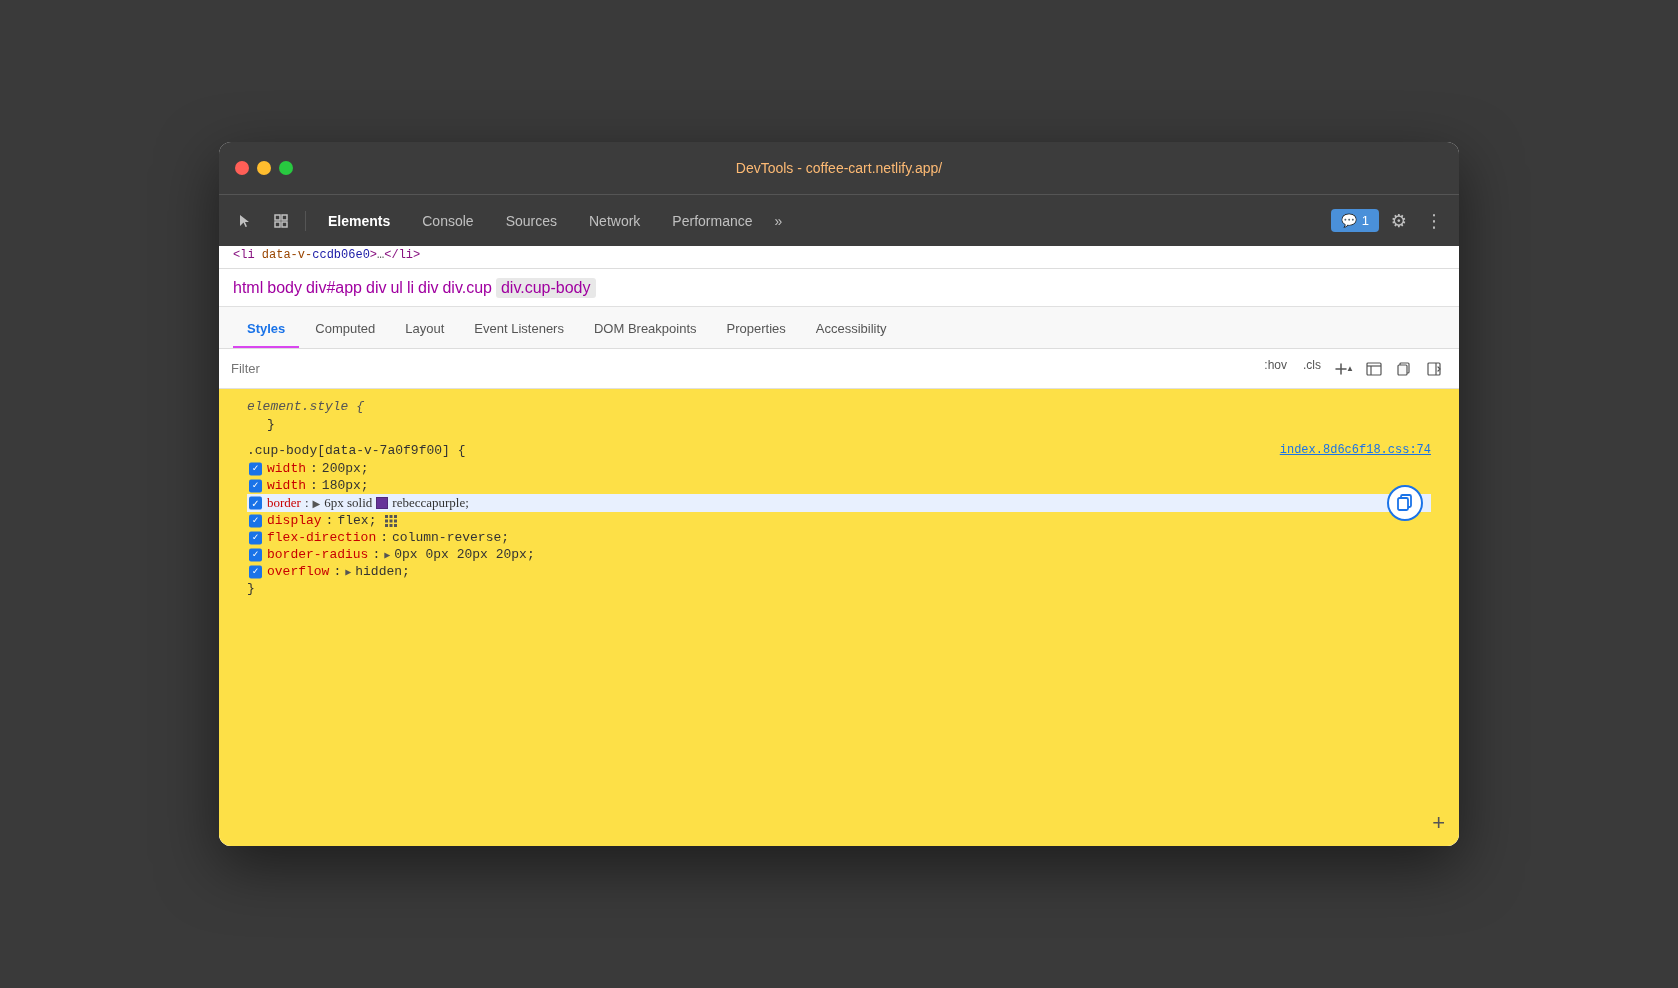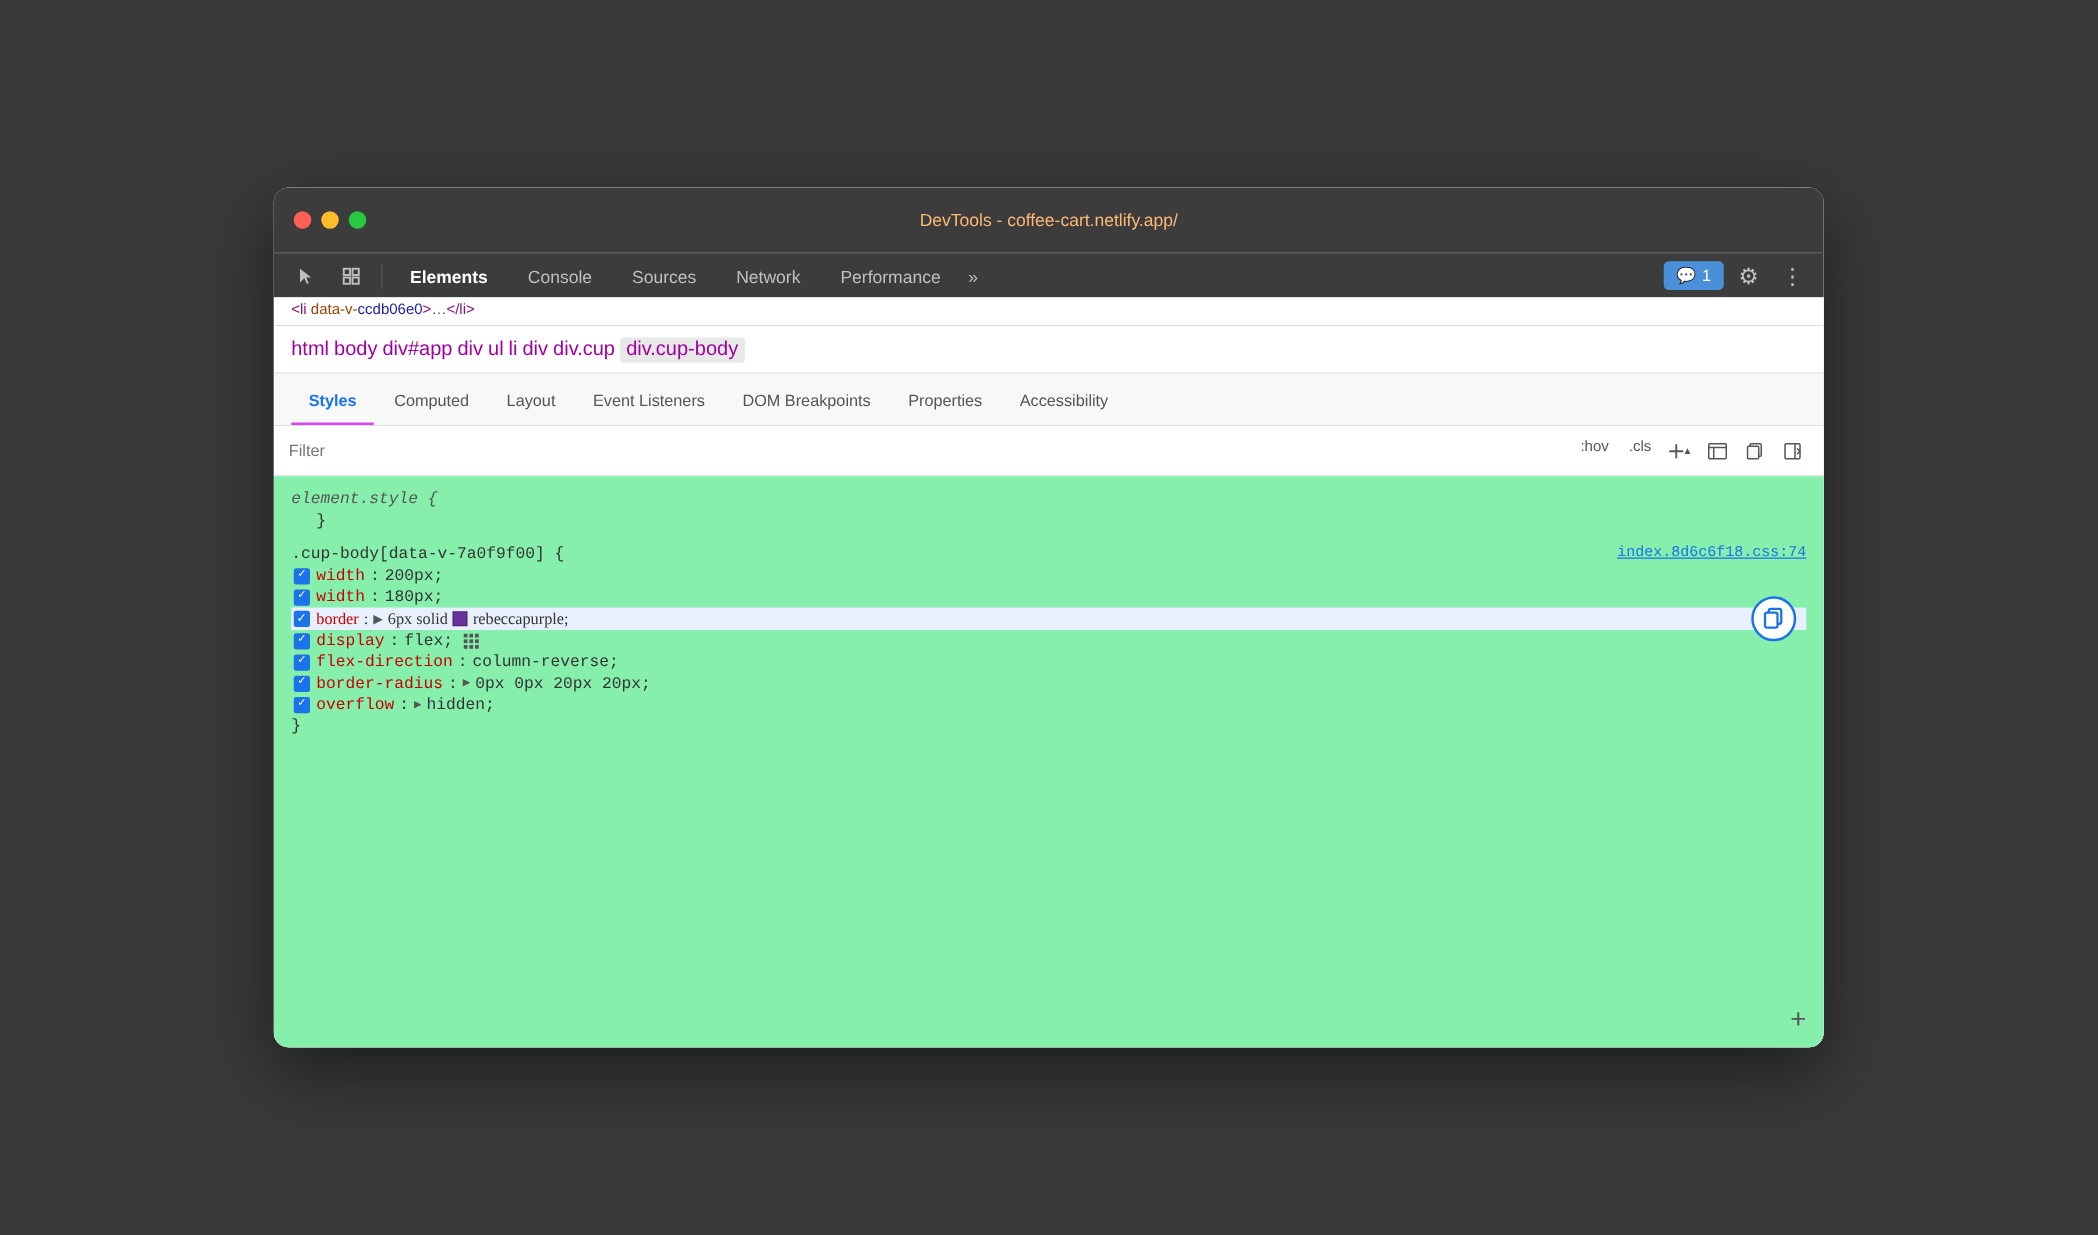--- a/index.html
+++ b/index.html
@@ -54,21 +54,21 @@
       transform: translateX(-50%);
       color: #fdba74;
       font-size: 14px;
       font-weight: 500;
     }
 
     
     .toolbar {
       background: #3c3c3c;
       border-top: 1px solid #555;
-      height: 36px;
+      height: 52px;
       display: flex;
       align-items: center;
       padding: 0 10px;
       gap: 4px;
     }
 
     .toolbar-icon-btn {
       width: 32px;
       height: 32px;
       display: flex;
@@ -166,21 +166,21 @@
     .bc-selected {
       background: #e8e8e8;
       border-radius: 3px;
       padding: 1px 5px;
     }
 
     
     .selected-element-bar {
       background: #fff;
       padding: 2px 14px 6px;
-      font-family: Liberation Sans, sans-serif;
+      font-family: Liberation Mono, monospace;
       font-size: 12px;
       color: #333;
       border-bottom: 1px solid #ddd;
     }
 
     .sel-tag { color: #881280; }
     .sel-attr { color: #994500; }
     .sel-val { color: #1a1aa6; }
     .sel-ellipsis { color: #555; }
 
@@ -257,22 +257,22 @@
       cursor: pointer;
       border-radius: 3px;
       color: #555;
       font-size: 14px;
       border: none;
       background: transparent;
     }
 
     
     .css-panel {
-      background: #86efac;
-      padding: 10px 14px;
+      background: #fde047;
+      padding: 10px 28px;
       font-family: 'Menlo', 'Monaco', 'Courier New', monospace;
       font-size: 13px;
       overflow-y: auto;
       flex: 1;
       position: relative;
     }
 
     .css-rule-block {
       margin-bottom: 8px;
     }

